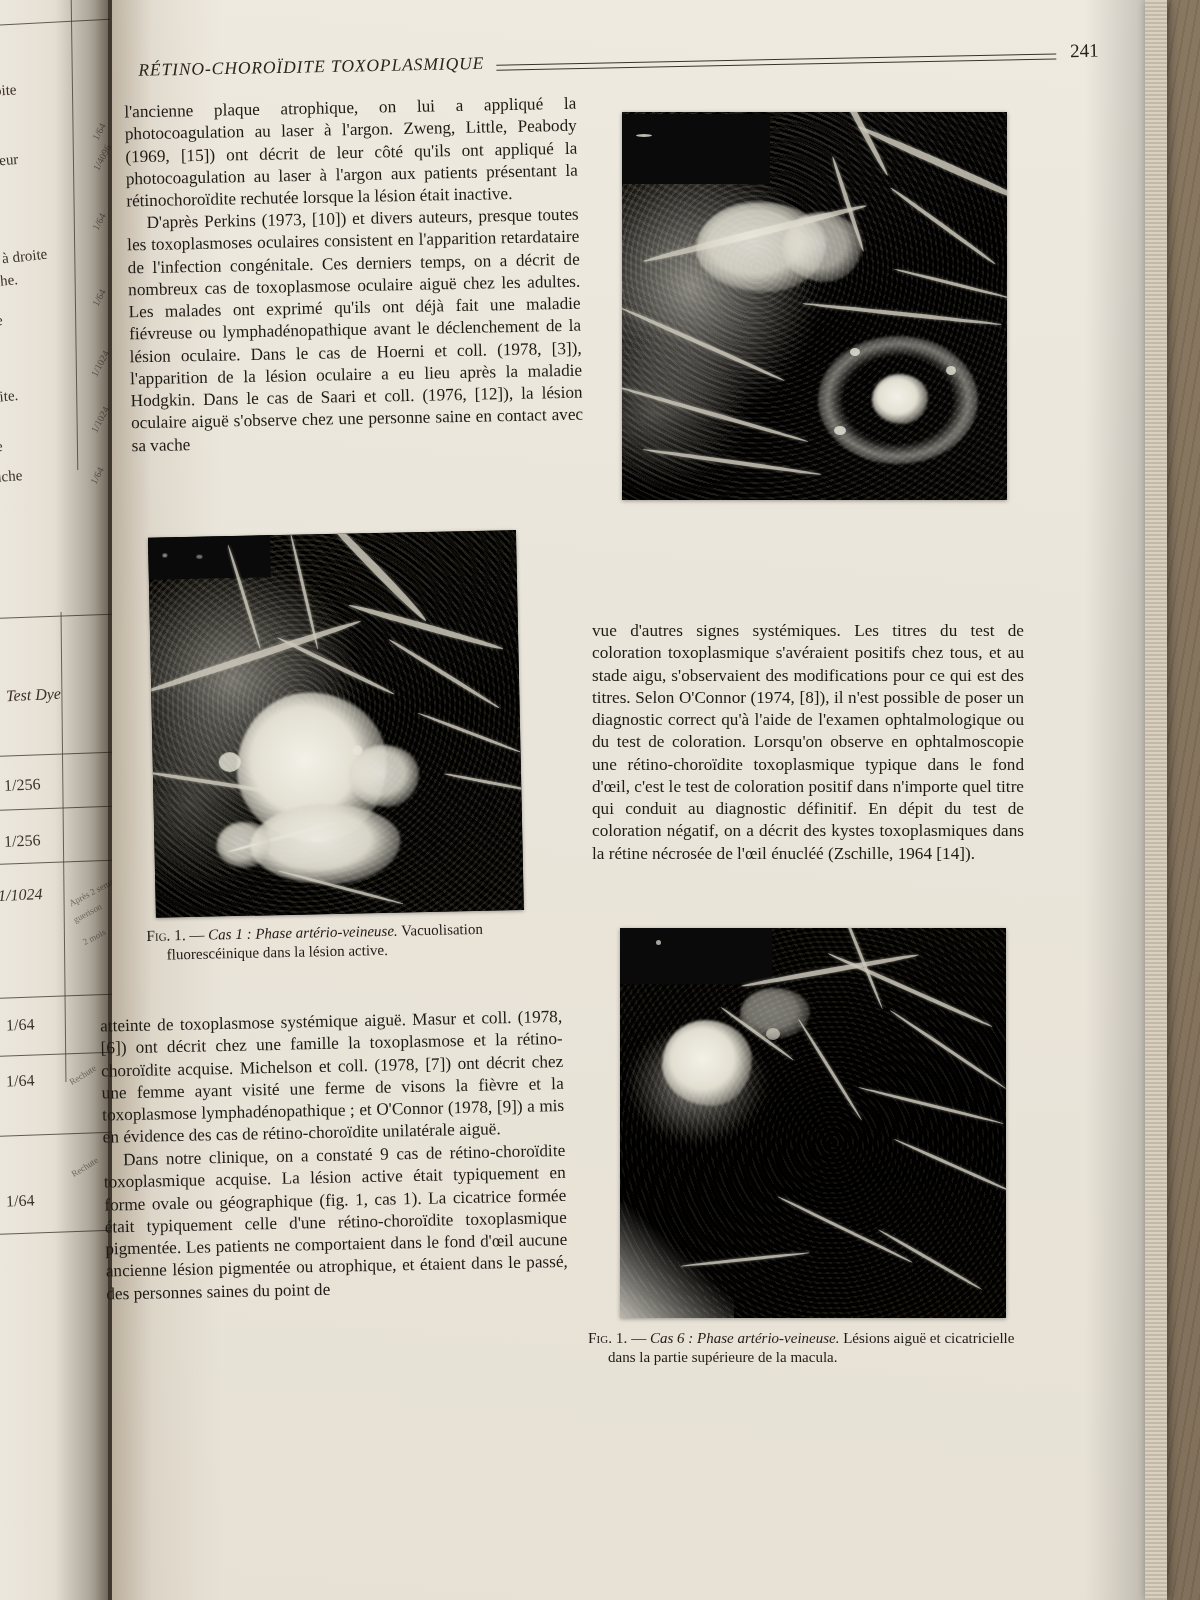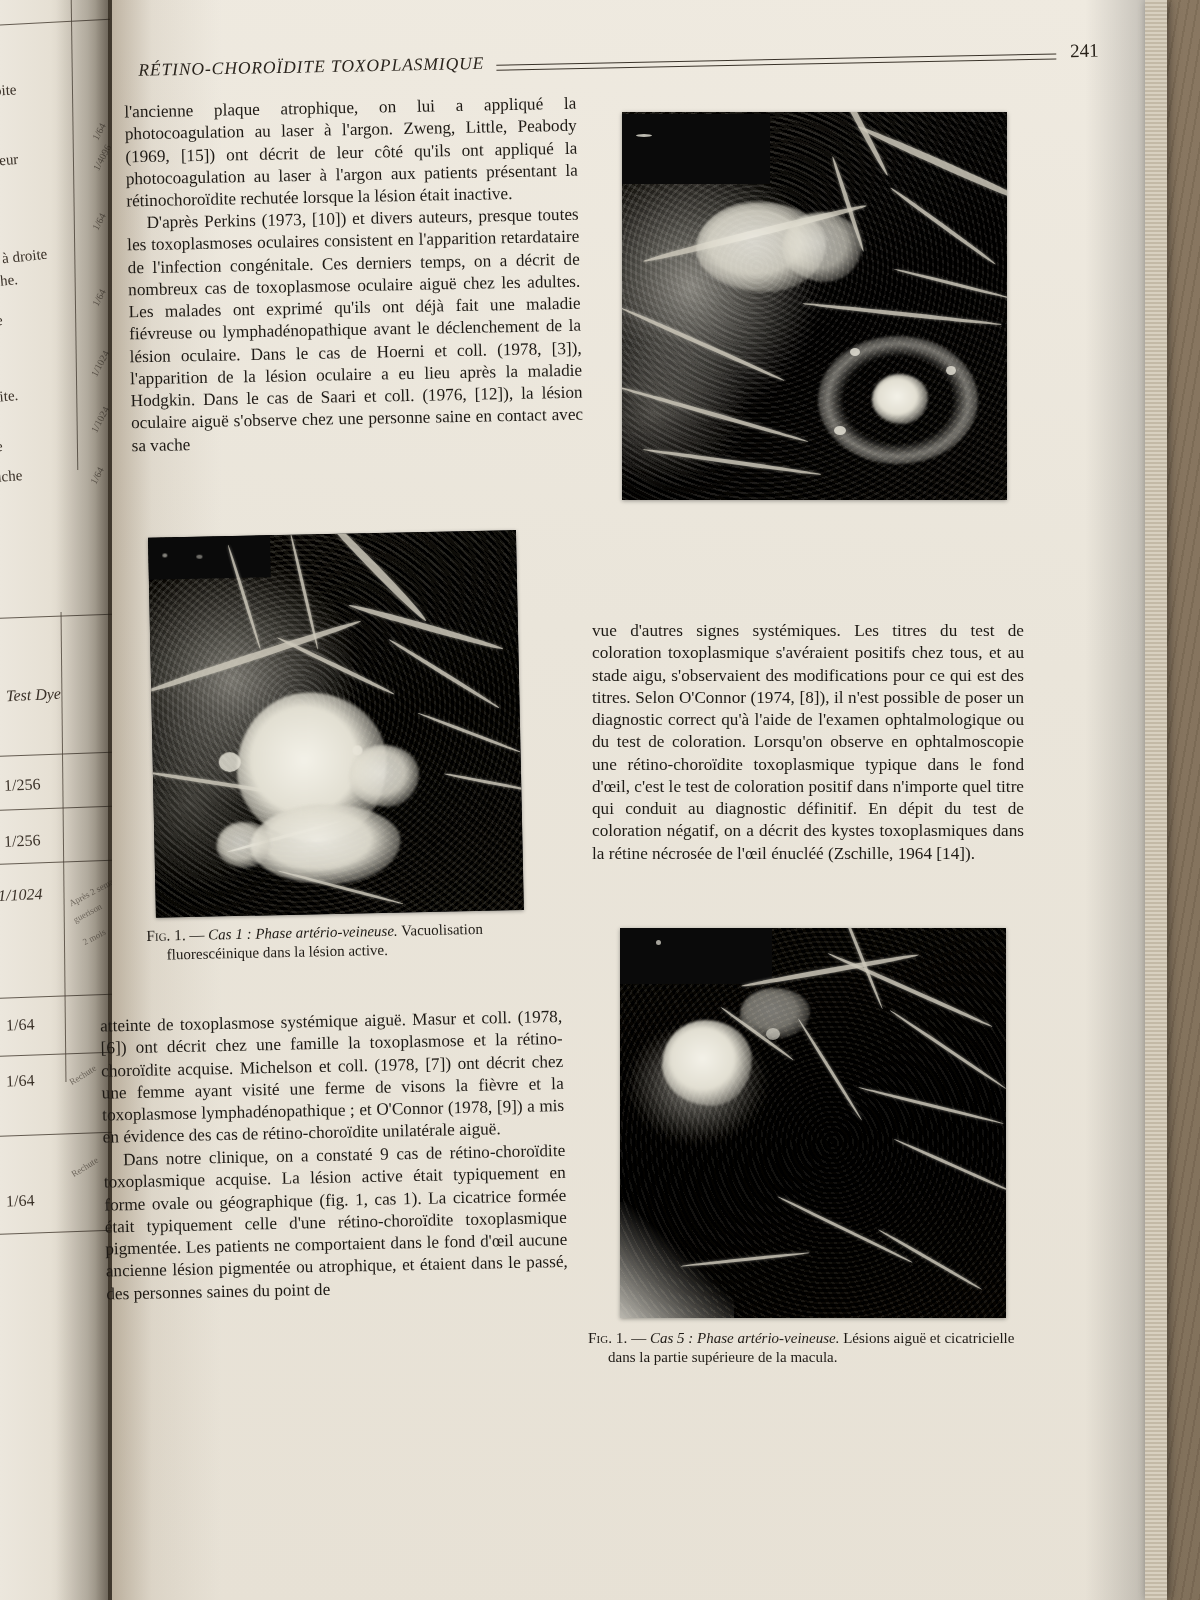--- a/index.html
+++ b/index.html
@@ -321,21 +321,21 @@
           <div class="vessel" style="left:250px;top:330px;width:120px;height:3px;transform:rotate(30deg);"></div>
 
           <div class="lesion" style="left:42px;top:92px;width:90px;height:86px;"></div>
           <div class="lesion" style="left:120px;top:60px;width:70px;height:50px;opacity:.5;"></div>
           <div class="speck" style="left:146px;top:100px;width:14px;height:12px;opacity:.6;"></div>
         </div>
       </div>
       <div class="figcap cap-hang" style="margin-top:10px;margin-left:-32px;width:432px;">
         <span class="fg">Fig. 1.</span>
         <span>—</span>
-        <i>Cas 5 : Phase artério-veineuse.</i><span> Lésions aiguë et cicatricielle dans la partie supérieure de la macula.</span>
+        <i>Cas 6 : Phase artério-veineuse.</i><span> Lésions aiguë et cicatricielle dans la partie supérieure de la macula.</span>
       </div>
     </div>
 
   </div>
 
   <div class="pageedge"></div>
 
 </div>
 
 </body></html>

